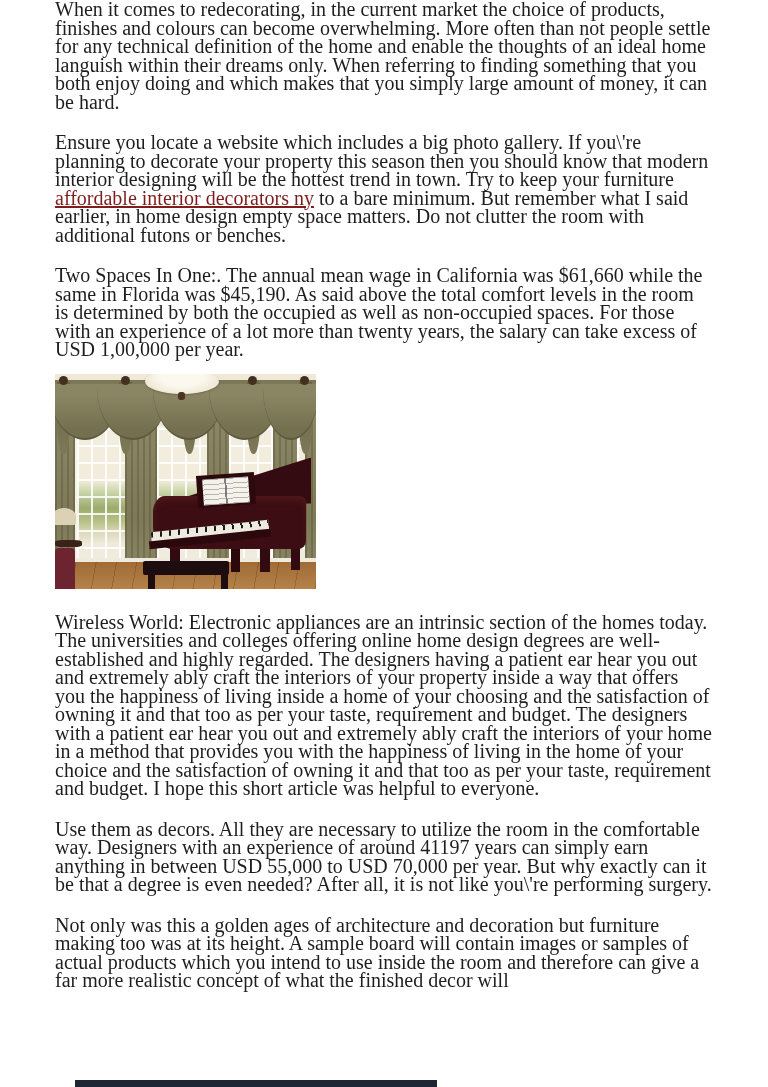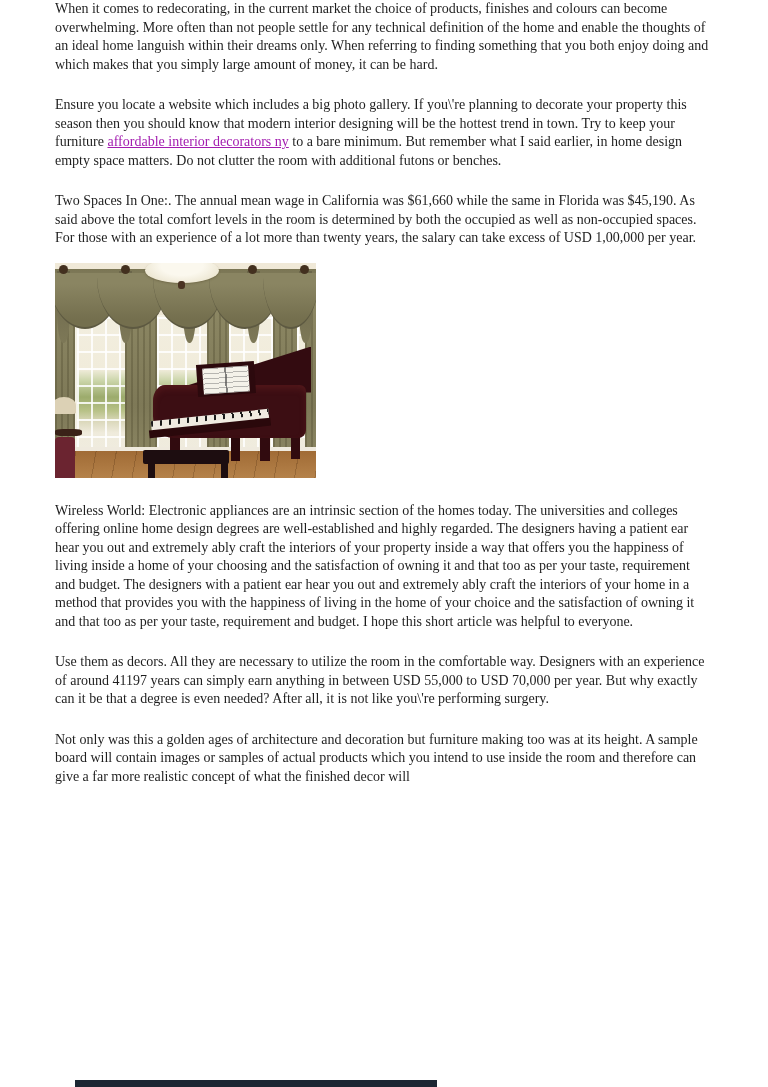--- a/index.html
+++ b/index.html
@@ -23,27 +23,27 @@
   h1.title {
     margin: 59px 0 39px 0;
     font-size: 21px;
     line-height: 24px;
     font-weight: bold;
     color: #101010;
     letter-spacing: 0.2px;
   }
   p.body-par {
     margin: 0 0 22px 0;
-    font-size: 14px;
+    font-size: 20px;
     line-height: 18.5px;
     text-align: left;
   }
   p.body-par.tight { margin-bottom: 15px; }
   a.article-link {
-    color: #a21caf;
+    color: #7f1d1d;
     text-decoration: underline;
     cursor: pointer;
   }
   
   .photo {
     position: relative;
     width: 261px; height: 215px;
     margin: 0 0 24px 0;
     overflow: hidden;
     background: linear-gradient(180deg, #f0e9d8 0%, #ece3cf 55%, #e6dcc6 100%);

